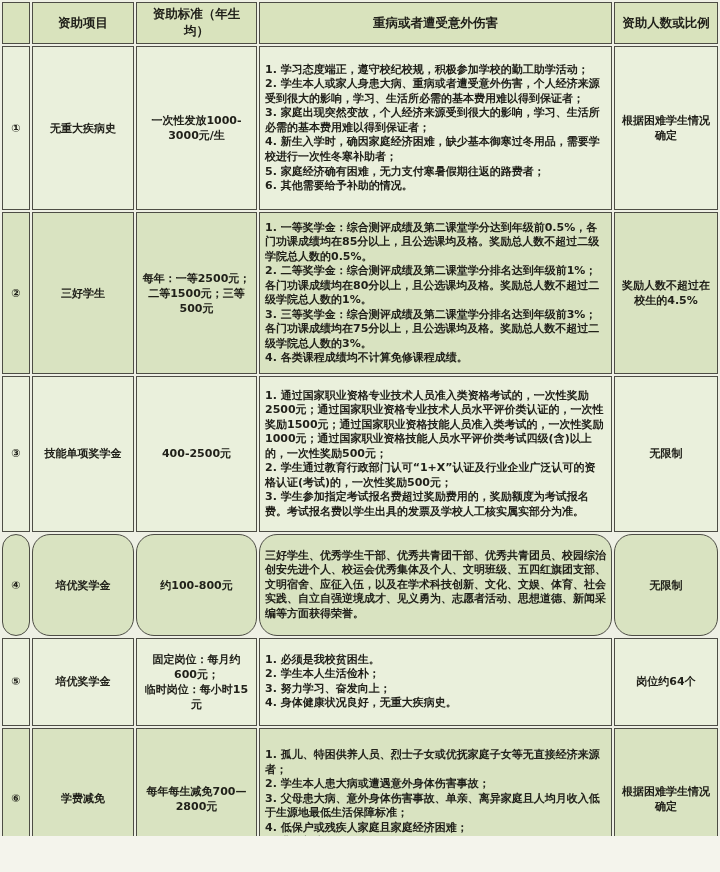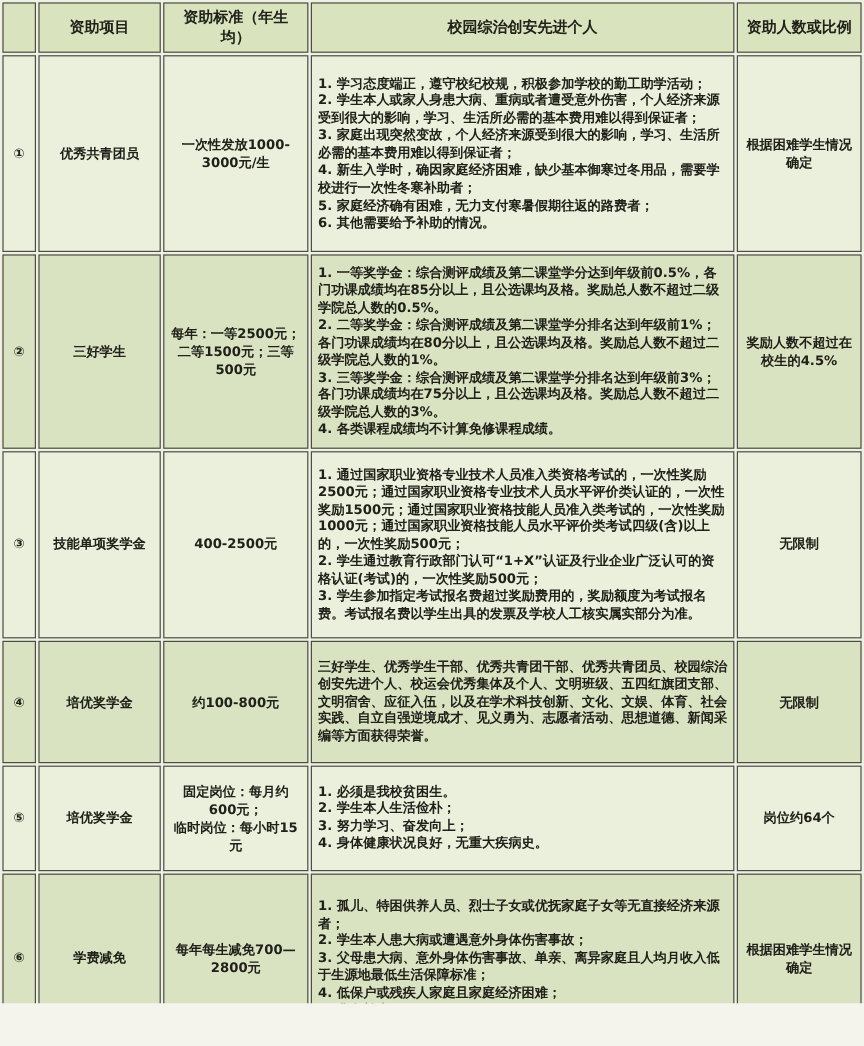--- a/index.html
+++ b/index.html
@@ -53,21 +53,21 @@
   }
 
   
   tbody tr:nth-child(odd)  td { background: #eaf0dc; }
   tbody tr:nth-child(even) td { background: #d9e3c1; }
 
   
   tbody tr:nth-child(1) td { height: 156px; }
   tbody tr:nth-child(2) td { height: 146px; }
   tbody tr:nth-child(3) td { height: 148px; }
-  tbody tr:nth-child(4) td { height: 97px; }
+  tbody tr:nth-child(4) td { height: 97px; border-radius: 18px; }
   tbody tr:nth-child(5) td { height: 83px; }
   tbody tr:nth-child(6) td { height: 135px; }
   tbody tr:nth-child(7) td { height: 35px; }
 </style>
 </head>
 <body>
 
 <div class="page">
   <table class="aid-table">
     <colgroup>
@@ -75,28 +75,28 @@
         <col class="c-project">
         <col class="c-standard">
         <col class="c-cond">
         <col class="c-quota">
     </colgroup>
     <thead>
       <tr>
         <th></th>
         <th>资助项目</th>
         <th>资助标准（年生均）</th>
-        <th>校园综治创安先进个人</th>
+        <th>重病或者遭受意外伤害</th>
         <th>资助人数或比例</th>
       </tr>
     </thead>
     <tbody>
       <tr>
         <td class="center">①</td>
-        <td class="center">优秀共青团员</td>
+        <td class="center">无重大疾病史</td>
         <td class="center">一次性发放1000-3000元/生</td>
         <td class="cond">1. 学习态度端正，遵守校纪校规，积极参加学校的勤工助学活动；
 2. 学生本人或家人身患大病、重病或者遭受意外伤害，个人经济来源受到很大的影响，学习、生活所必需的基本费用难以得到保证者；
 3. 家庭出现突然变故，个人经济来源受到很大的影响，学习、生活所必需的基本费用难以得到保证者；
 4. 新生入学时，确因家庭经济困难，缺少基本御寒过冬用品，需要学校进行一次性冬寒补助者；
 5. 家庭经济确有困难，无力支付寒暑假期往返的路费者；
 6. 其他需要给予补助的情况。</td>
         <td class="center">根据困难学生情况确定</td>
       </tr>
       <tr>

